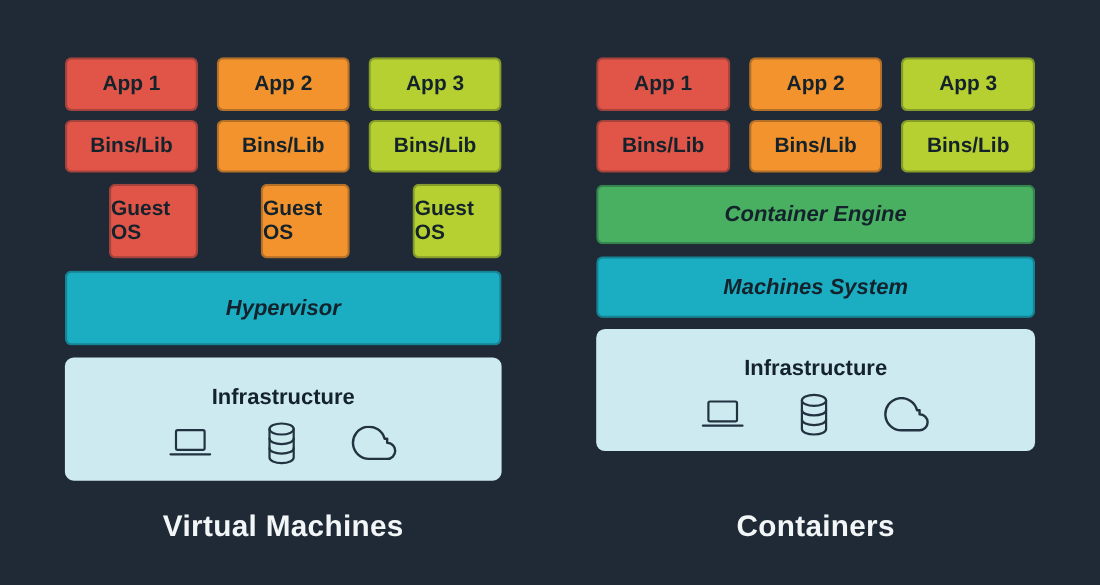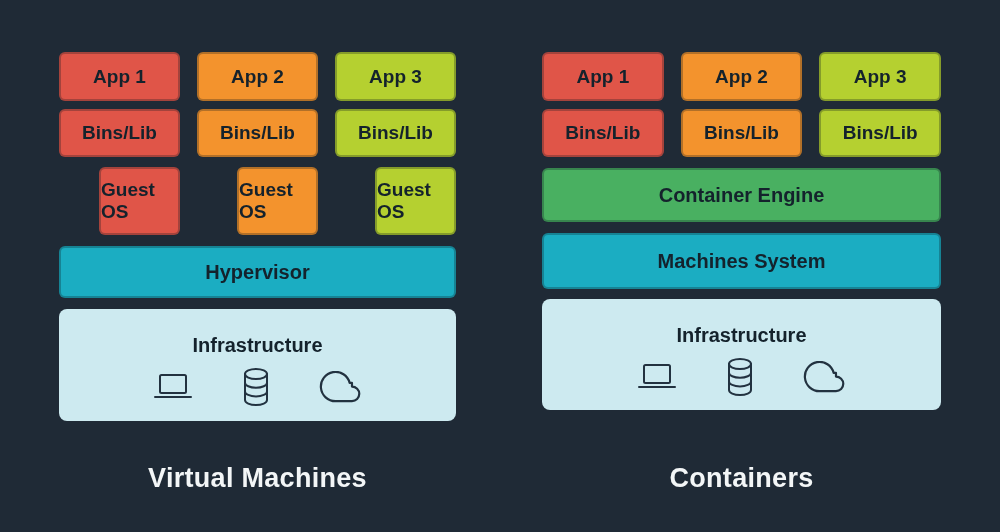--- a/index.html
+++ b/index.html
@@ -33,22 +33,22 @@
     font-weight: 700; font-size: 20px;
     color: var(--ink, #14222c);
   }
   .c-red        { background: var(--red, #e05548); }
   .c-orange     { background: var(--orange, #f3932d); }
   .c-chartreuse { background: var(--chartreuse, #b5d030); }
   .c-green      { background: var(--green, #49b061); }
   .c-teal       { background: var(--teal, #1badc2); }
 
   .h49 { height: 49px; } .h48 { height: 48px; } .h68 { height: 68px; margin-left: 40px; }
-  .h52 { height: 52px; } .h54 { height: 54px; } .h56 { height: 56px; }
-  .mt8 { margin-top: 8px; } .mt10 { margin-top: 10px; } .mt11 { margin-top: 11px; }
+  .h52 { height: 68px; } .h54 { height: 54px; } .h56 { height: 56px; }
+  .mt8 { margin-top: 8px; } .mt10 { margin-top: 10px; } .mt11 { margin-top: 11px; font-style: italic; }
 
   .infra {
     background: var(--lightblue, #cdeaf0);
     border-radius: 8px;
     box-sizing: border-box;
     display: flex; flex-direction: column; align-items: center;
     padding-top: 24px;
   }
   .infra-left  { height: 112px; margin-top: 11px; }
   .infra-right { height: 111px; margin-top: 10px; }

